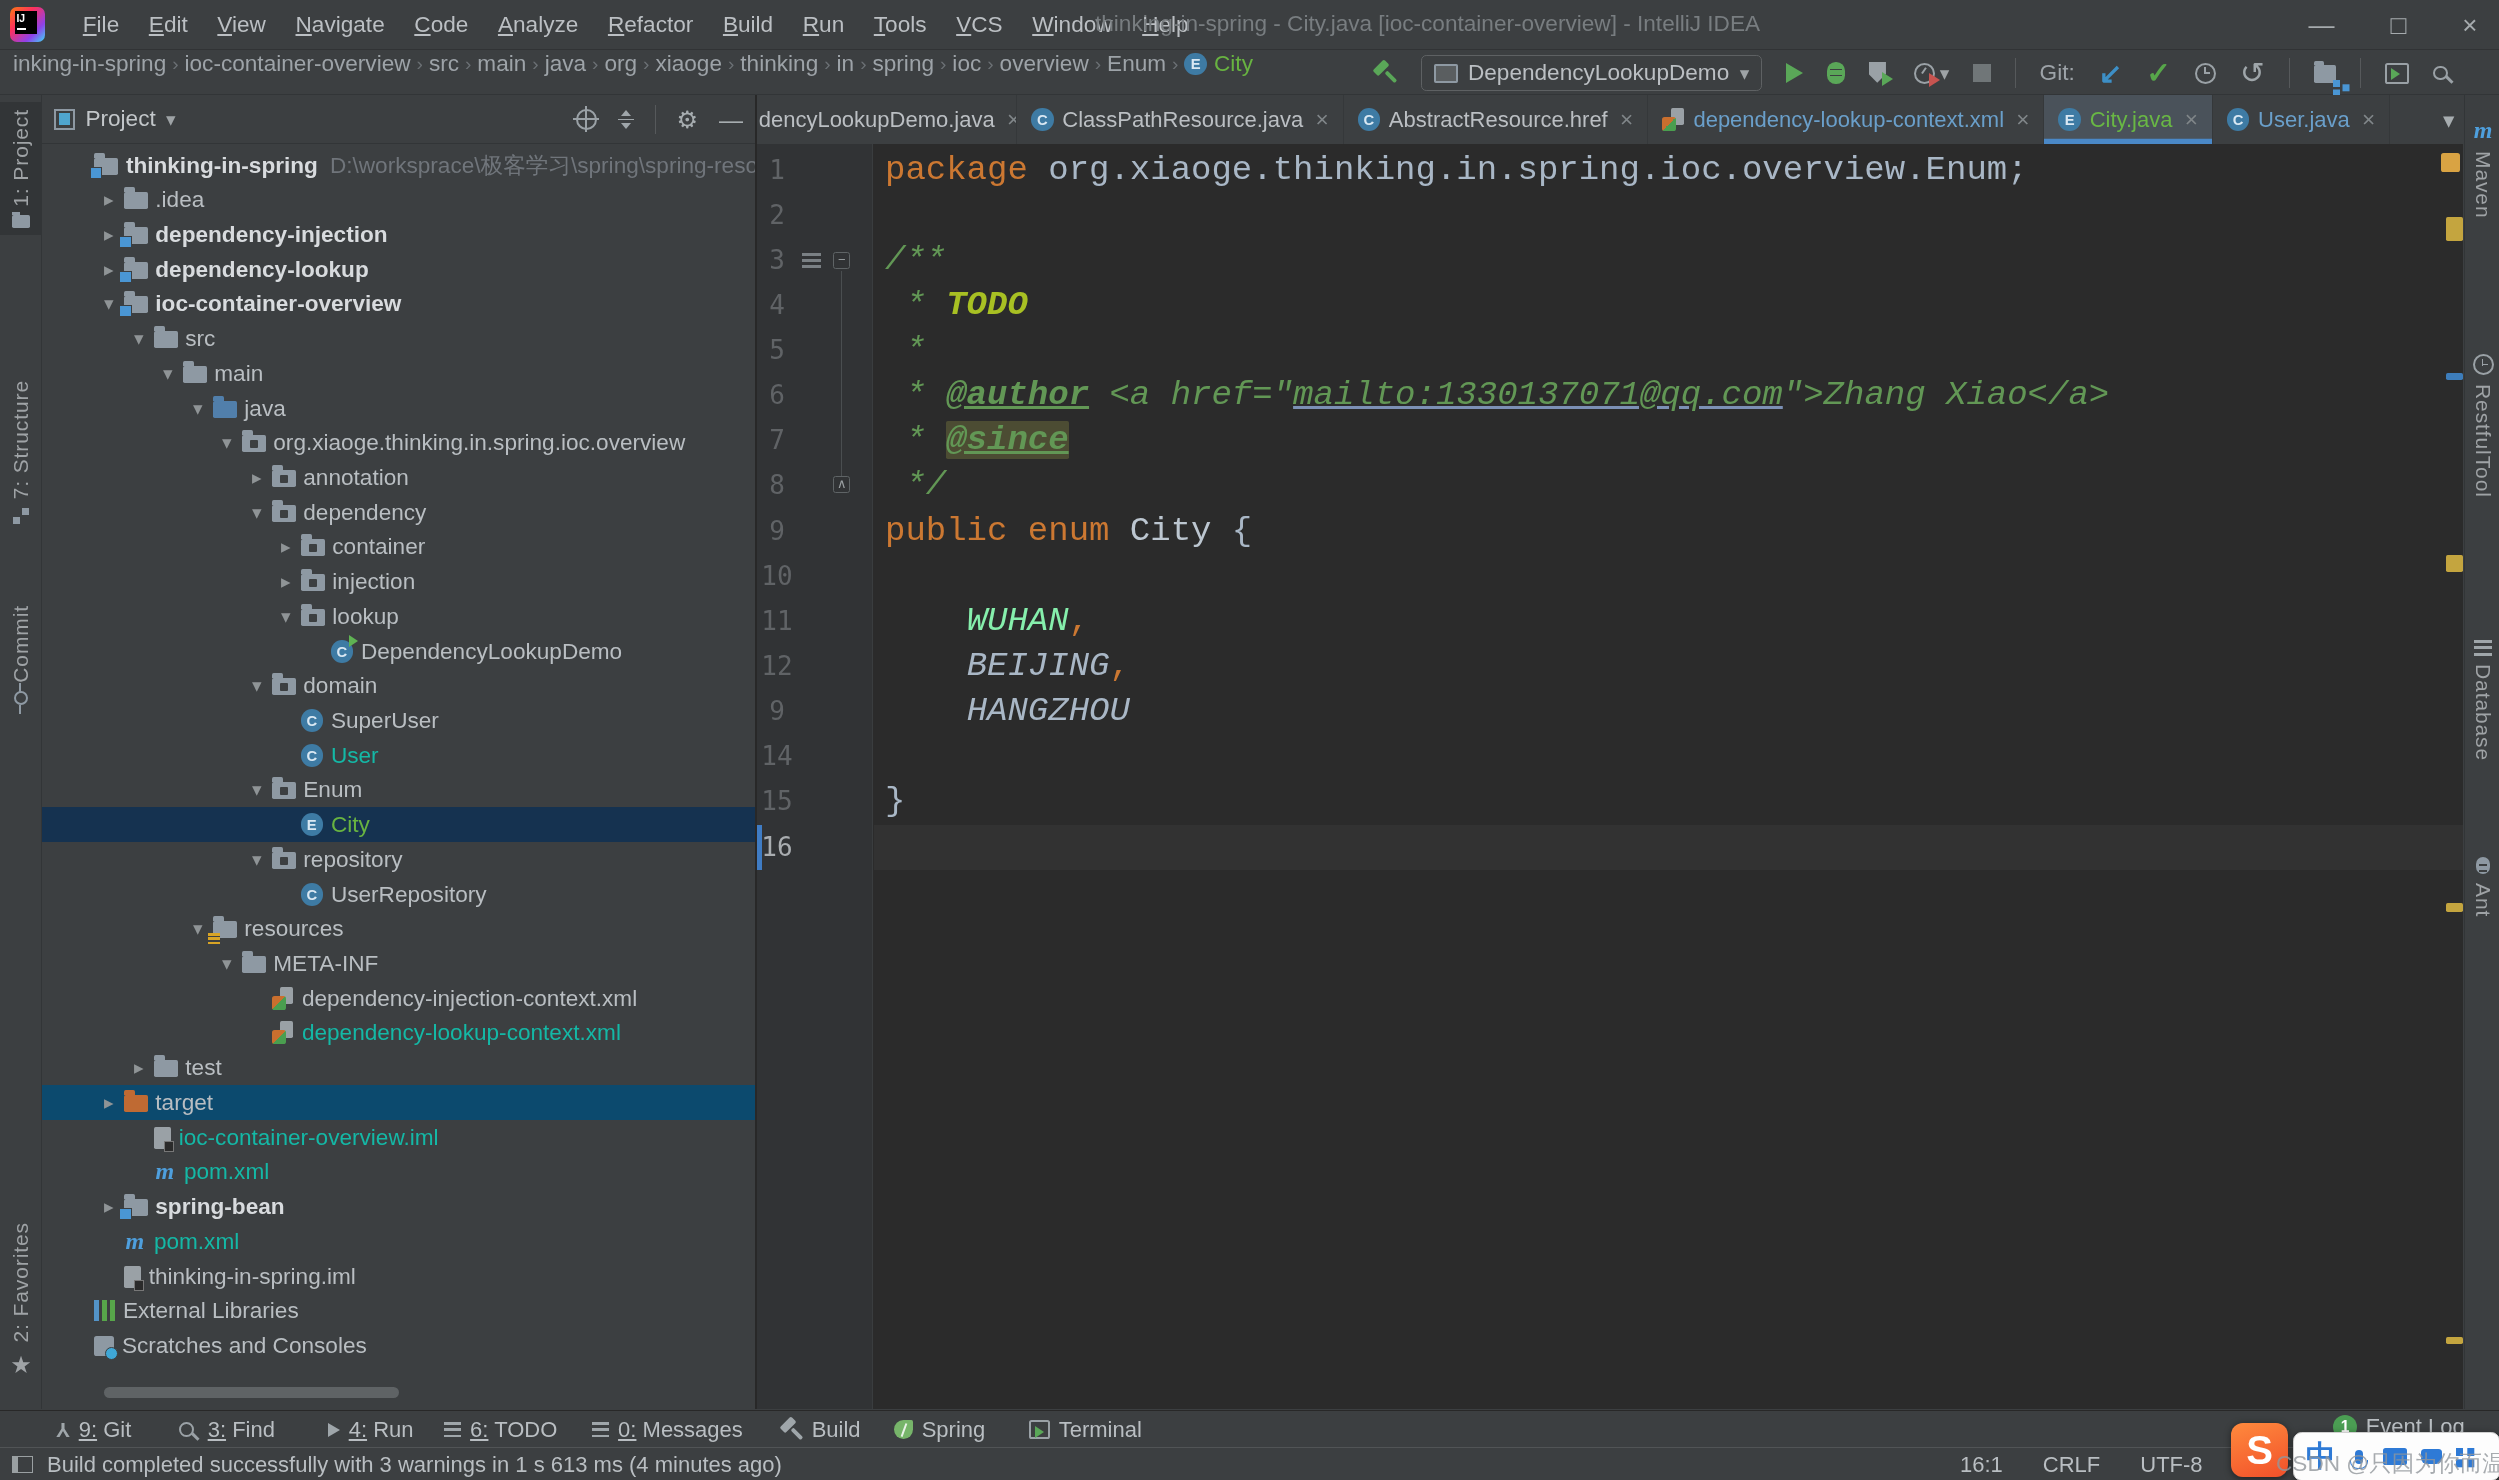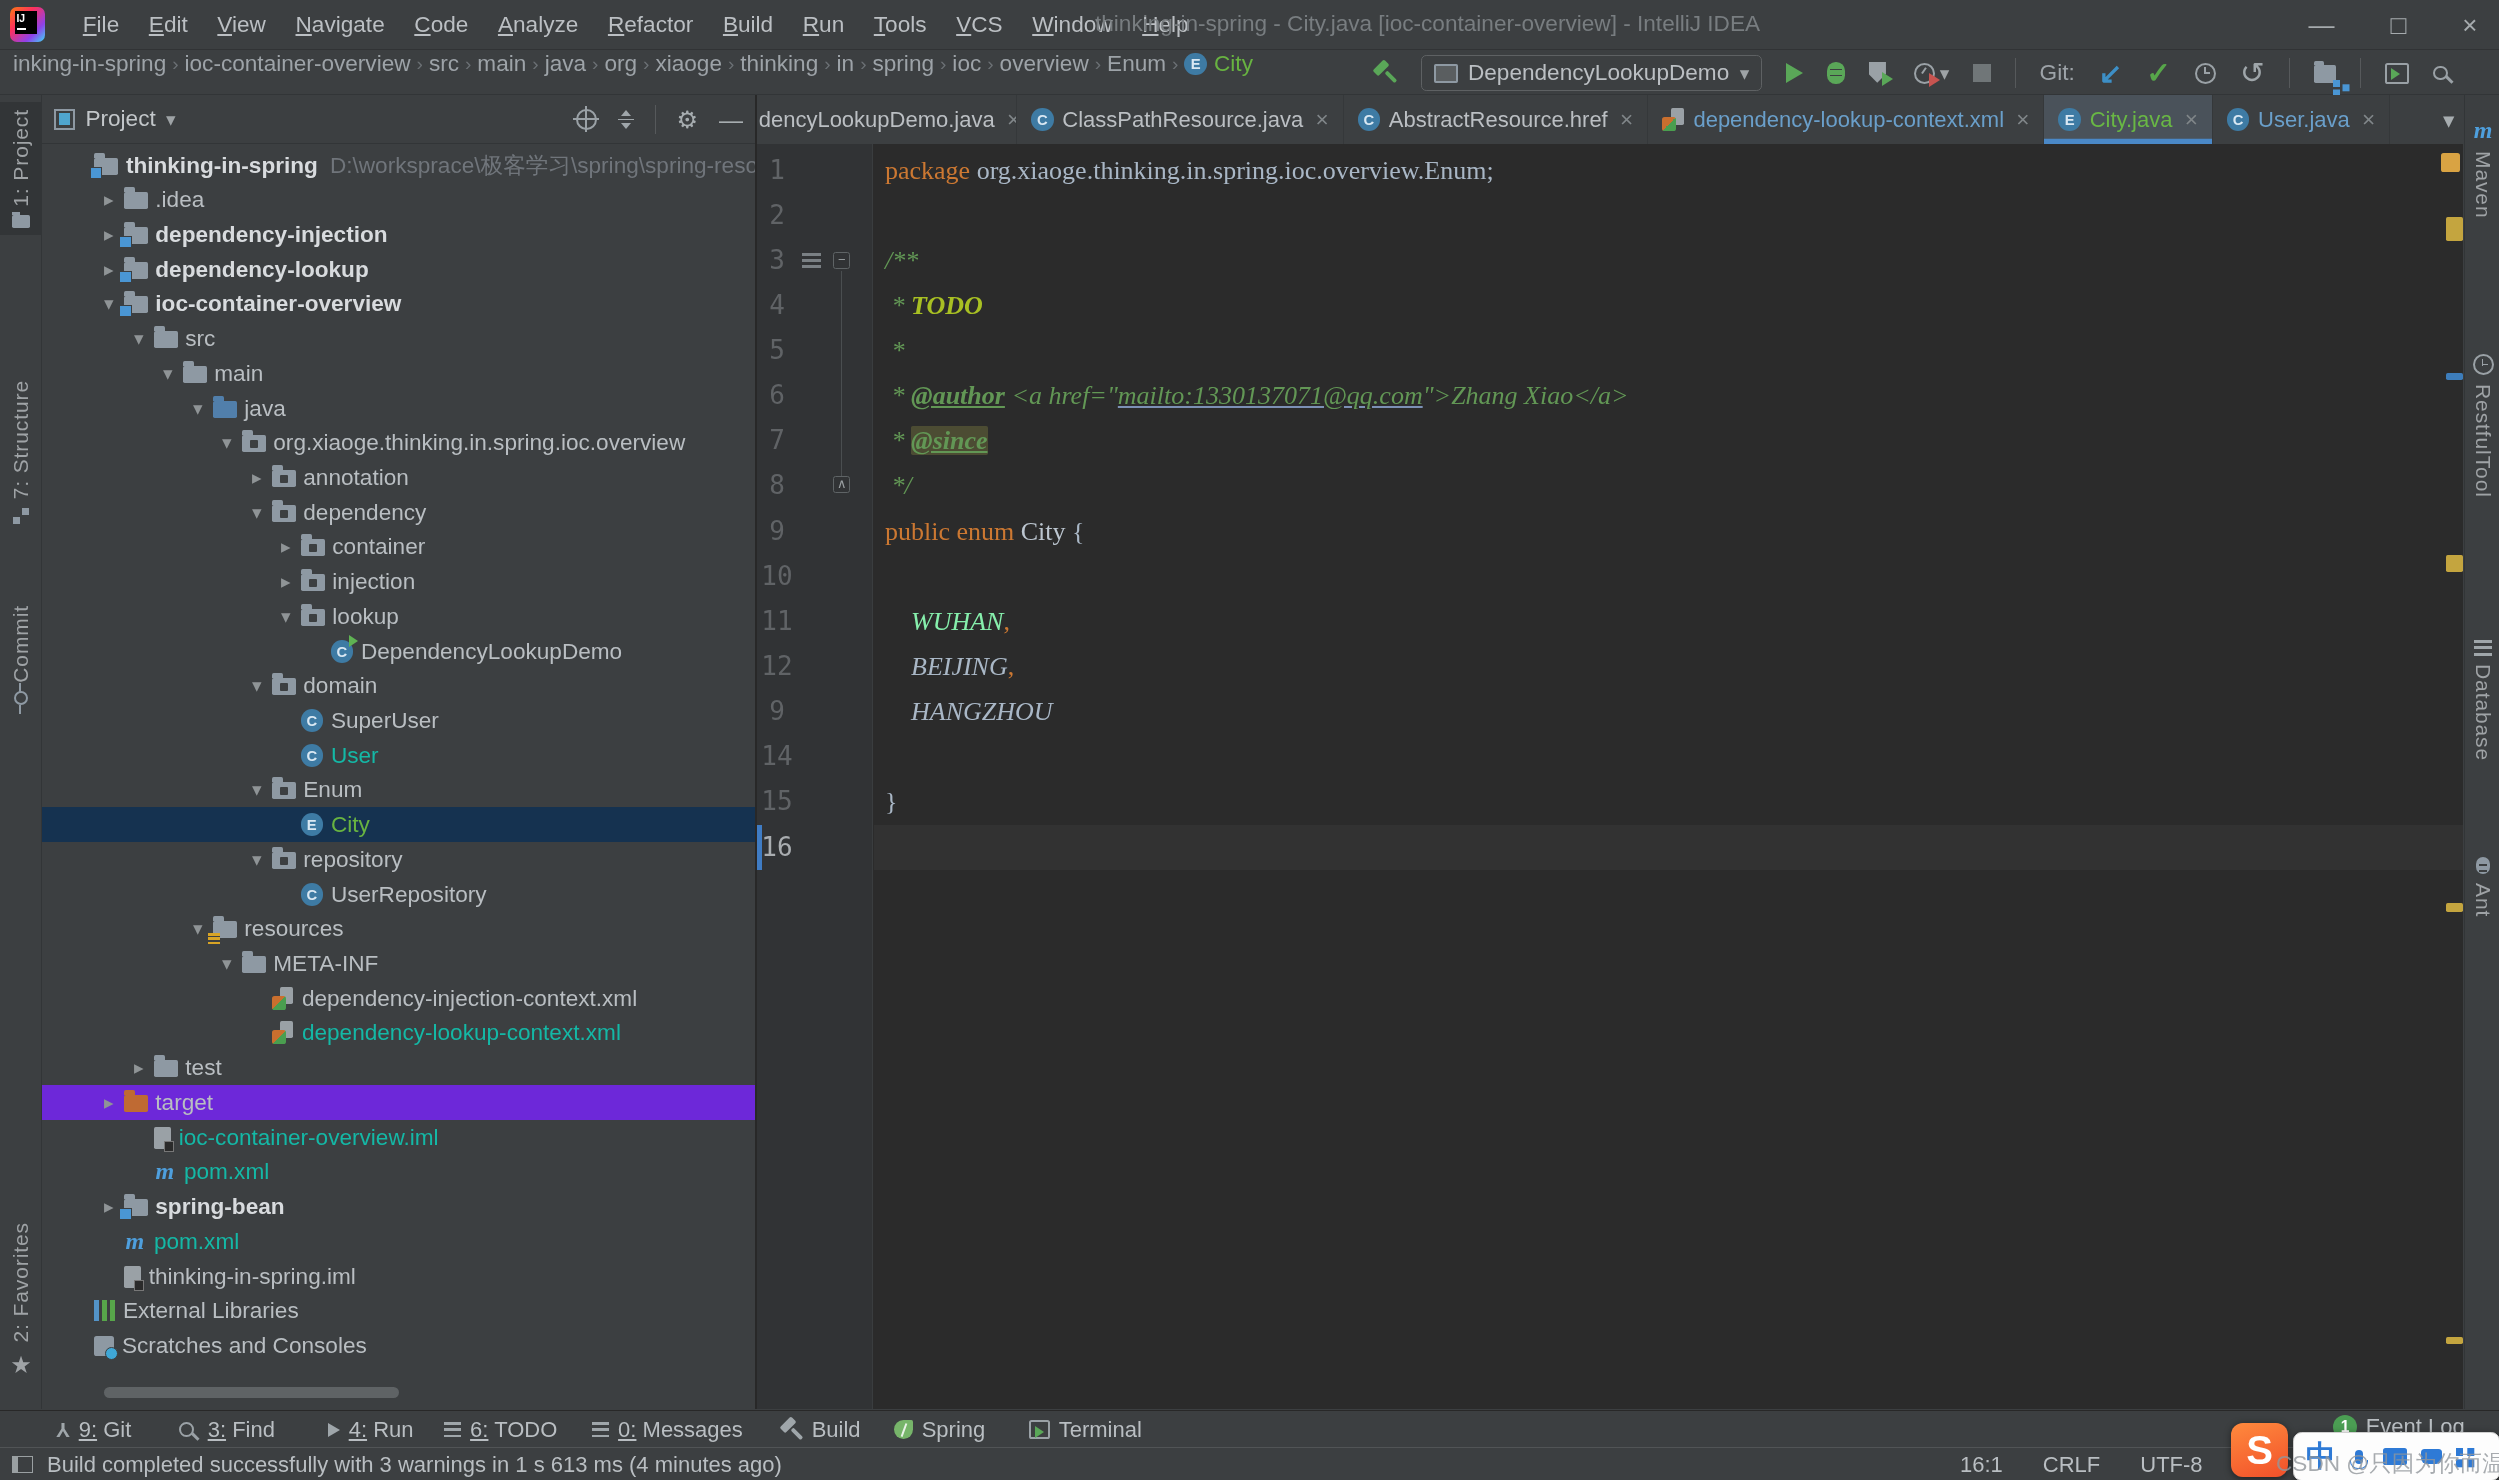--- a/index.html
+++ b/index.html
@@ -108,41 +108,41 @@
   .proj-head{position:absolute;left:42px;top:95px;width:713px;height:49px;display:flex;align-items:center;gap:10.4px;padding-left:12px;border-bottom:0.9px solid #323537;background:#3c3f41;font-size:22.6px;color:#c3c7ca}
   .ph-right{position:absolute;right:12px;top:0;height:49px;display:flex;align-items:center;gap:21px}
   .tree{position:absolute;left:0;top:0}
   .trow{position:absolute;left:42px;width:713px;height:35px;display:flex;align-items:center;font-size:22.6px;color:#b9bec2;white-space:nowrap;overflow:hidden}
   .trow .arw{width:29.5px;flex:none;text-align:center;color:#8f9496;font-size:19px}
   .trow .arw.c::before{content:"▸"} .trow .arw.e::before{content:"▾"}
   .trow .tl{margin-left:7.8px}
   .trow .tpath{margin-left:12px;color:#70757b}
   .bold{font-weight:bold;color:#d8dbde}
   .blue{color:#14b8a6} .green{color:#68b341}
-  .sel{background:#153250} .trgt{background:#6d28d9}
+  .sel{background:#153250} .trgt{background:#0c4a6e}
   .hscroll{position:absolute;left:104px;top:1387px;width:295px;height:11.3px;border-radius:6px;background:#5f6365}
   .panel-edge{position:absolute;left:755px;top:95px;width:1.7px;height:1314px;background:#282828}
 
   
   .tabbar{position:absolute;left:757px;top:95px;width:1706px;height:49px;background:#3c3f41;display:flex;align-items:stretch}
   .tab{display:flex;align-items:center;gap:8.7px;padding:0 14px;font-size:22px;color:#bbbfc3;border-right:0.9px solid #35383a}
   .tab .x{color:#808689;font-size:22.6px;margin-left:3.5px}
   .tab.partial{width:260px;padding-left:1.7px;overflow:hidden}
   .tab.active{background:#4a525a;box-shadow:inset 0 -5.2px 0 #4a88c7}
   .tab.blue{color:#6a9fca} .tab.green{color:#69b745}
   .tab-chevron{position:absolute;right:8.7px;top:12px;color:#a7adb0;font-size:22.6px}
 
   
   .editor-bg{position:absolute;left:757px;top:144px;width:1706px;height:1265px;background:#2b2b2b}
   .gutter{position:absolute;left:757px;top:144px;width:116px;height:1265px;background:#313335;border-right:0.9px solid #3a3d3f}
   .caret-row{position:absolute;left:874px;top:825px;width:1589px;height:45px;background:#323232}
   .caret-bar{position:absolute;left:757px;top:825px;width:5.2px;height:45px;background:#3f7cc4}
   .gnum{position:absolute;left:757px;width:40px;height:45px;line-height:45px;text-align:center;font-family:"DejaVu Sans Mono",monospace;font-size:26px;color:#606366}
   .gnum.cur{color:#a9adb0}
-  .crow{position:absolute;left:885px;height:45px;line-height:45px;white-space:pre;font-family:Liberation Serif, serif;font-size:26px;color:#a9b7c6}
+  .crow{position:absolute;left:885px;height:45px;line-height:45px;white-space:pre;font-family:Liberation Mono, monospace;font-size:34px;color:#a9b7c6}
   .kw{color:#cc7832} .pl{color:#a9b7c6} .cls{color:#bcc6d0}
   .cm{color:#629755;font-style:italic}
   .todo{color:#a8c023;font-style:italic;font-weight:bold}
   .dtag{color:#629755;font-style:italic;font-weight:bold;text-decoration:underline}
   .cmlink{color:#629755;font-style:italic;text-decoration:underline;text-decoration-color:#7c90b5}
   .hl{background:#4c4c33;color:#629755;font-style:italic;font-weight:bold;text-decoration:underline;border-radius:1.7px}
   .ec{color:#86efac;font-style:italic} .itl{color:#a9b7c6;font-style:italic} .cma{color:#cc7832}
   .gbars{position:absolute;left:802px;top:253px;width:19px;height:15.6px;background:linear-gradient(#7a8084 0 2.6px,transparent 2.6px 6px,#7a8084 6px 8.7px,transparent 8.7px 12px,#7a8084 12px 14.8px,transparent 14.8px)}
   .fbox{position:absolute;left:833px;width:17.4px;height:17.4px;border:1.7px solid #5f6466;border-radius:2.6px;color:#9aa0a2;font-size:13px;line-height:13px;text-align:center;background:#313335}
   .foldline{position:absolute;left:841px;top:271px;width:0.9px;height:207px;background:#4a4e50}

